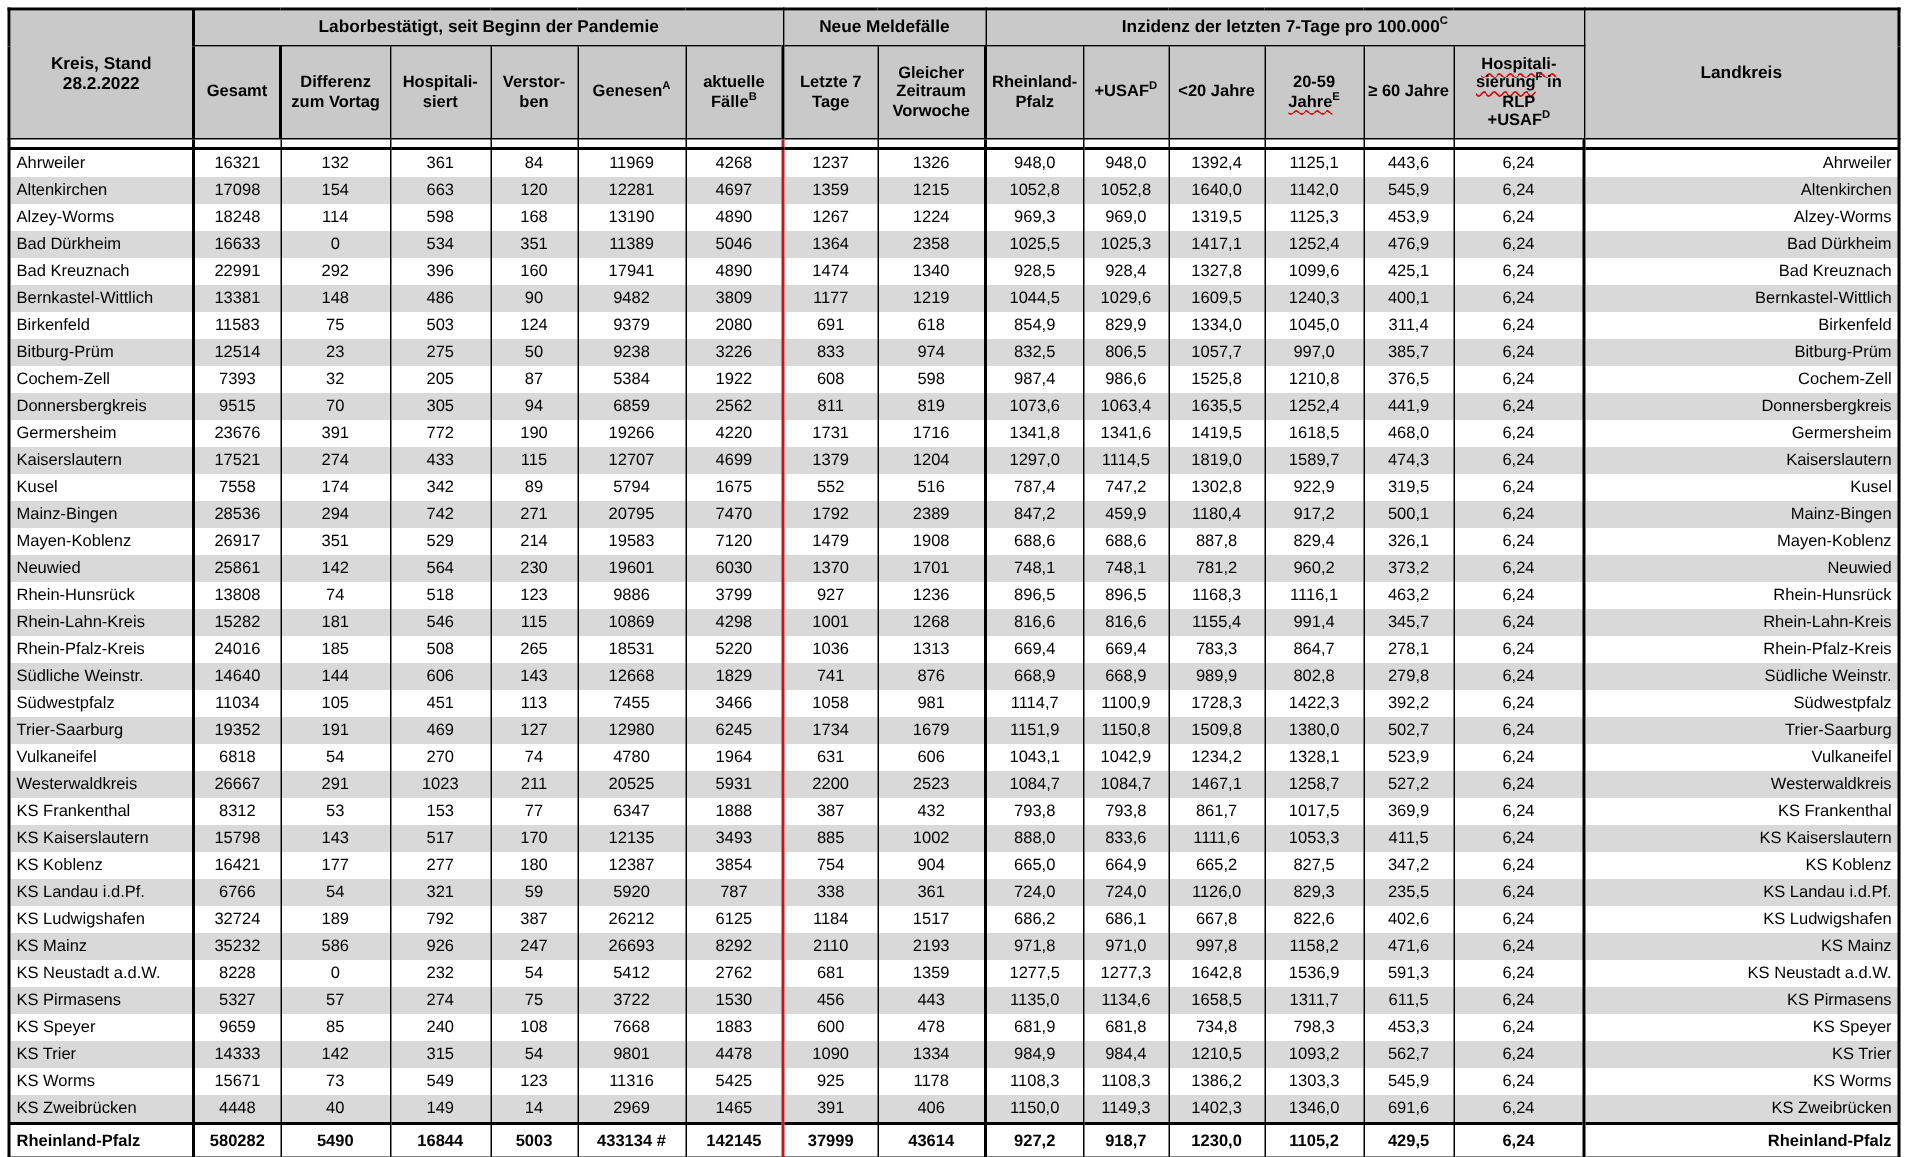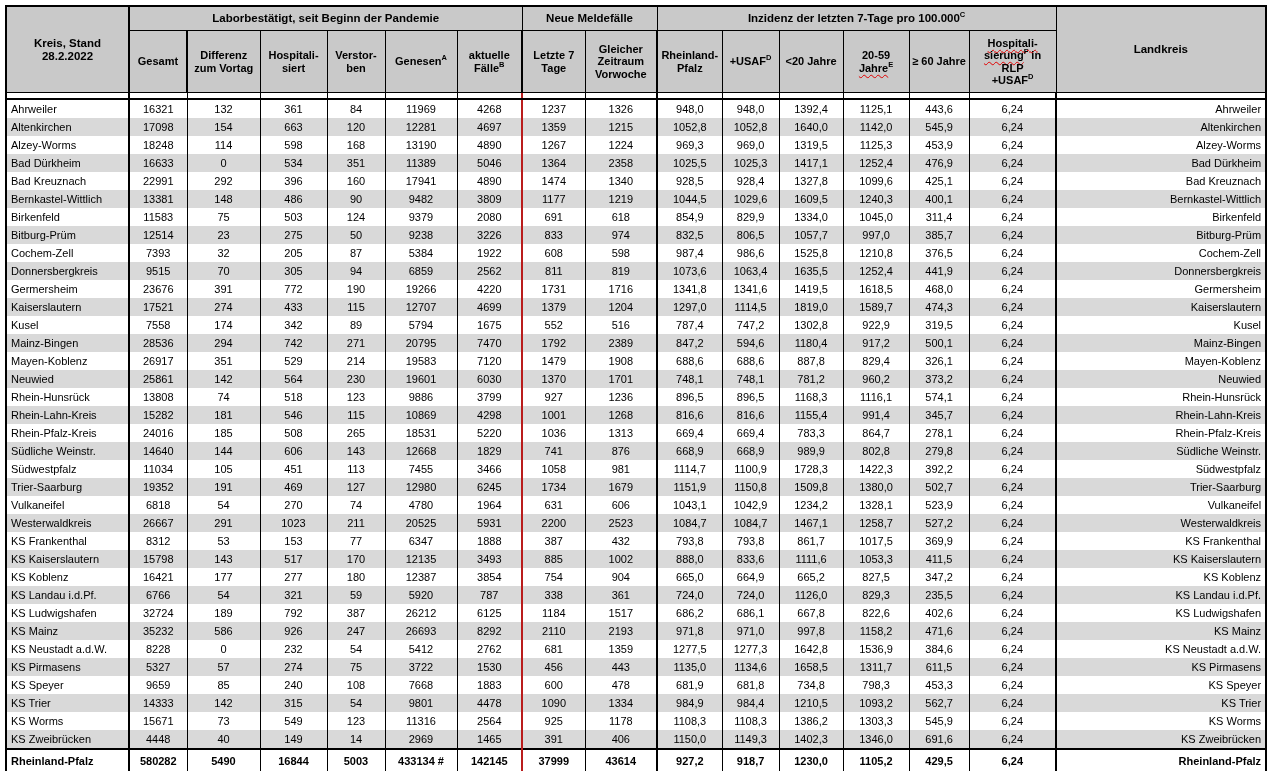--- a/index.html
+++ b/index.html
@@ -383,21 +383,21 @@
           <td class="c-kreis">Mainz-Bingen</td>
           <td>28536</td>
           <td>294</td>
           <td>742</td>
           <td>271</td>
           <td>20795</td>
           <td>7470</td>
           <td>1792</td>
           <td>2389</td>
           <td>847,2</td>
-          <td>594,6</td>
+          <td>459,9</td>
           <td>1180,4</td>
           <td>917,2</td>
           <td>500,1</td>
           <td>6,24</td>
           <td class="c-landkreis">Mainz-Bingen</td>
         </tr>
         <tr>
           <td class="c-kreis">Mayen-Koblenz</td>
           <td>26917</td>
           <td>351</td>
@@ -440,21 +440,21 @@
           <td>518</td>
           <td>123</td>
           <td>9886</td>
           <td>3799</td>
           <td>927</td>
           <td>1236</td>
           <td>896,5</td>
           <td>896,5</td>
           <td>1168,3</td>
           <td>1116,1</td>
-          <td>574,1</td>
+          <td>463,2</td>
           <td>6,24</td>
           <td class="c-landkreis">Rhein-Hunsrück</td>
         </tr>
         <tr>
           <td class="c-kreis">Rhein-Lahn-Kreis</td>
           <td>15282</td>
           <td>181</td>
           <td>546</td>
           <td>115</td>
           <td>10869</td>
@@ -692,21 +692,21 @@
           <td>232</td>
           <td>54</td>
           <td>5412</td>
           <td>2762</td>
           <td>681</td>
           <td>1359</td>
           <td>1277,5</td>
           <td>1277,3</td>
           <td>1642,8</td>
           <td>1536,9</td>
-          <td>384,6</td>
+          <td>591,3</td>
           <td>6,24</td>
           <td class="c-landkreis">KS Neustadt a.d.W.</td>
         </tr>
         <tr>
           <td class="c-kreis">KS Pirmasens</td>
           <td>5327</td>
           <td>57</td>
           <td>274</td>
           <td>75</td>
           <td>3722</td>
@@ -757,21 +757,21 @@
           <td>6,24</td>
           <td class="c-landkreis">KS Trier</td>
         </tr>
         <tr>
           <td class="c-kreis">KS Worms</td>
           <td>15671</td>
           <td>73</td>
           <td>549</td>
           <td>123</td>
           <td>11316</td>
-          <td>2564</td>
+          <td>5425</td>
           <td>925</td>
           <td>1178</td>
           <td>1108,3</td>
           <td>1108,3</td>
           <td>1386,2</td>
           <td>1303,3</td>
           <td>545,9</td>
           <td>6,24</td>
           <td class="c-landkreis">KS Worms</td>
         </tr>

